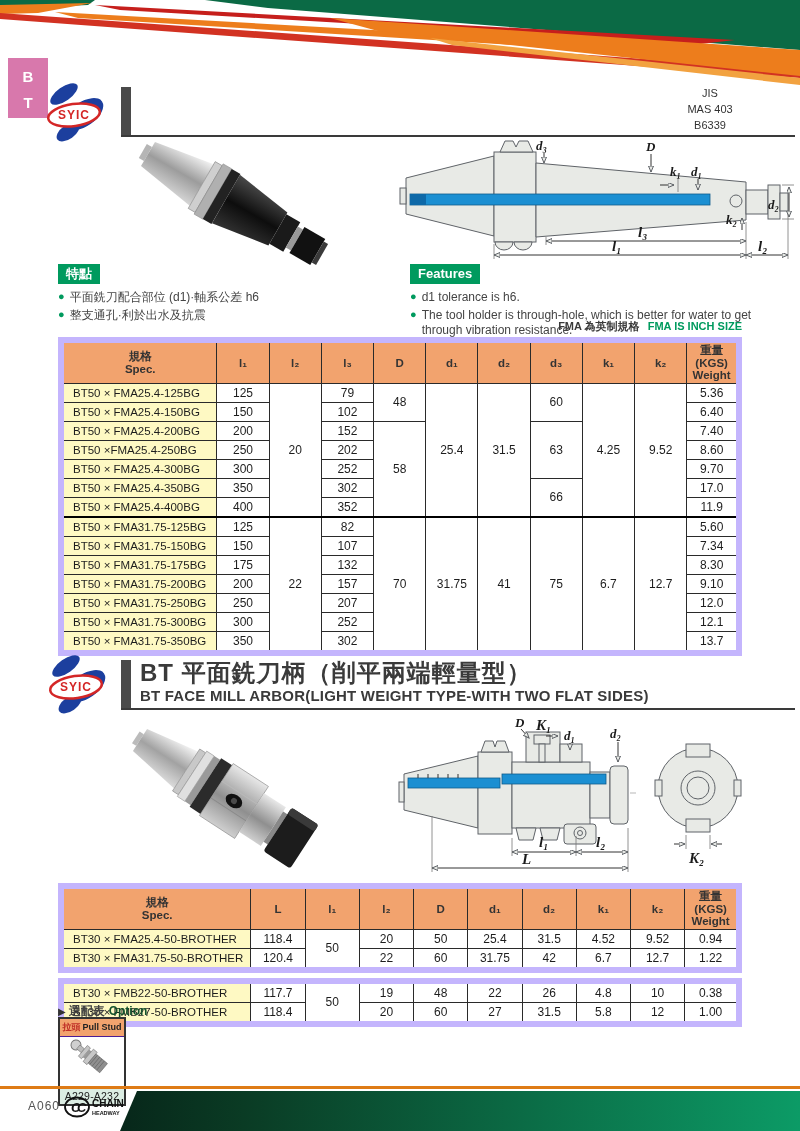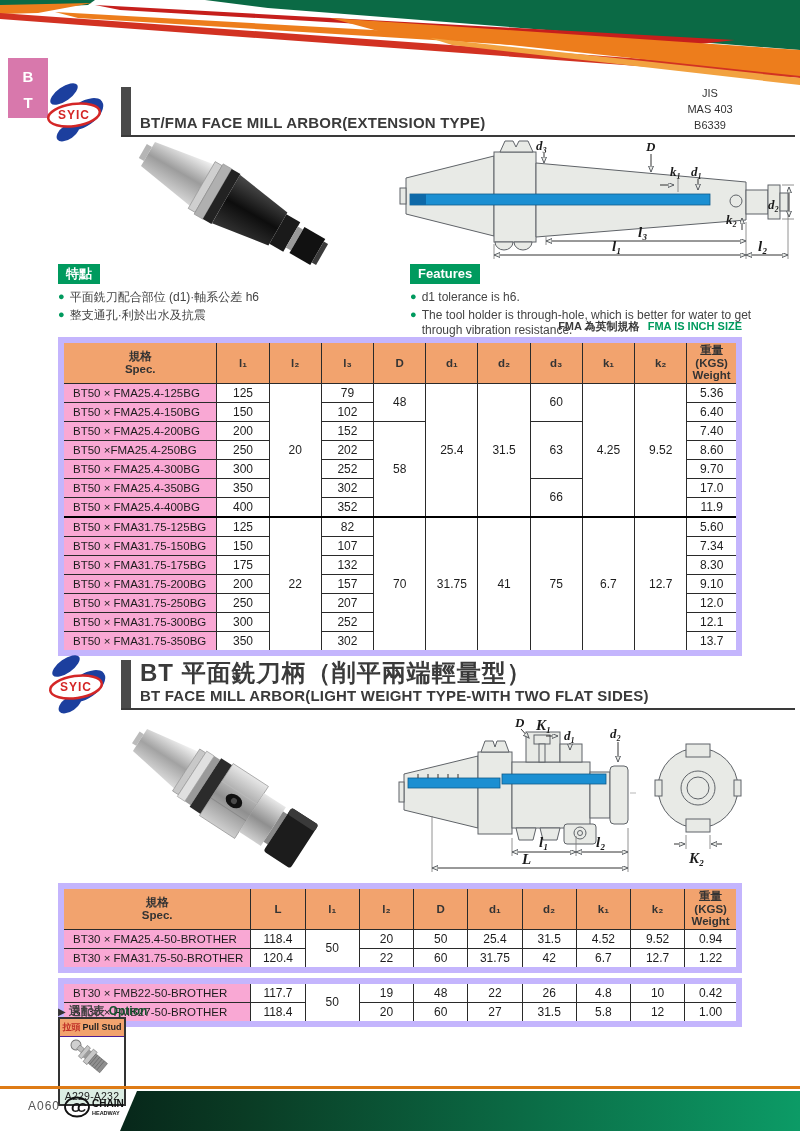--- a/index.html
+++ b/index.html
@@ -24,21 +24,21 @@
   .feat-line{display:flex;font-size:12px;color:#444;line-height:1.25;margin-top:3px;}
   .feat-line .blt{color:#009A5E;margin-right:5px;font-size:11px;}
   #inch-note{right:58px;top:319px;font-size:11px;font-weight:bold;text-align:left;}
   #inch-note .zh{color:#3a3a3a;} #inch-note .en{color:#009A5E;margin-left:5px;}
 
   
   .spec-table{border-collapse:collapse;table-layout:fixed;width:684px;border:6px solid #c4b5fd;}
   .spec-table th{background:#F2A36E;border:1px solid #2a2a2a;font-weight:bold;color:#333;
                  white-space:pre-line;height:32px;font-size:11.5px;line-height:1.1;padding:1px 0;}
   .spec-table td{border:1px solid #2a2a2a;text-align:center;height:18px;font-size:12px;color:#1d1d1d;padding:0 1px;}
-  .spec-table td.spec{background:#f9a8d4;text-align:left;padding-left:9px;font-size:11.5px;}
+  .spec-table td.spec{background:#fef9c3;text-align:left;padding-left:9px;font-size:11.5px;}
   .spec-table tbody.gsep tr:first-child td{border-top:2px solid #000;}
 
   
   #option-line{left:58px;top:1003px;font-size:12px;}
   #option-line .mk{color:#333;font-size:10px;margin-right:3px;}
   #option-line .zh{color:#444;font-weight:bold;}
   #option-line .en{color:#14532d;font-weight:bold;margin-left:4px;}
   #pullstud{left:58px;top:1017px;width:64px;border:2px solid #333;background:#fff;}
   #pullstud .ps-head{background:#F2A36E;border-bottom:1px solid #4c1d95;font-size:9px;font-weight:bold;
                      text-align:center;padding:2px 0;white-space:nowrap;}
@@ -82,21 +82,20 @@
 
   <svg class="abs" style="left:38px;top:80px" width="80" height="64">
     <ellipse transform="rotate(-35 26 14)" cx="26" cy="14" rx="16" ry="7" fill="#1C3F9E"></ellipse>
     <ellipse transform="rotate(-35 46 34)" cx="46" cy="34" rx="22" ry="12" fill="#1C3F9E"></ellipse>
     <ellipse transform="rotate(-35 30 52)" cx="30" cy="52" rx="13" ry="7" fill="#1C3F9E"></ellipse>
     <ellipse transform="rotate(-8 36 35)" cx="36" cy="35" rx="26" ry="11" fill="#fff" stroke="#D42626" stroke-width="2.5"></ellipse>
     <text x="36" y="39" text-anchor="middle" font-family="Liberation Sans,sans-serif" font-size="12" font-weight="bold" fill="#D42626" letter-spacing="1">SYIC</text>
   </svg>
 
   <div class="abs title-bar" style="left:121px;top:87px"></div>
-  <div class="abs title-en" style="left:140px;top:114px">BT/FMA FACE MILL ARBOR(EXTENSION TYPE)</div>
   <div class="abs title-rule" style="left:121px;top:135px;width:674px"></div>
 
   <div class="abs" id="standards">
     <div>JIS</div>
     <div>MAS 403</div>
     <div>B6339</div>
   </div>
 
   <svg class="abs" style="left:120px;top:140px" width="240" height="125">
     <defs>
@@ -525,21 +524,21 @@
           <tr>
             <td class="spec">BT30 × FMB22-50-BROTHER</td>
             <td>117.7</td>
             <td rowspan="2">50</td>
             <td>19</td>
             <td>48</td>
             <td>22</td>
             <td>26</td>
             <td>4.8</td>
             <td>10</td>
-            <td>0.42</td>
+            <td>0.38</td>
           </tr>
           <tr>
             <td class="spec">BT30 × FMB27-50-BROTHER</td>
             <td>118.4</td>
             <td>20</td>
             <td>60</td>
             <td>27</td>
             <td>31.5</td>
             <td>5.8</td>
             <td>12</td>

